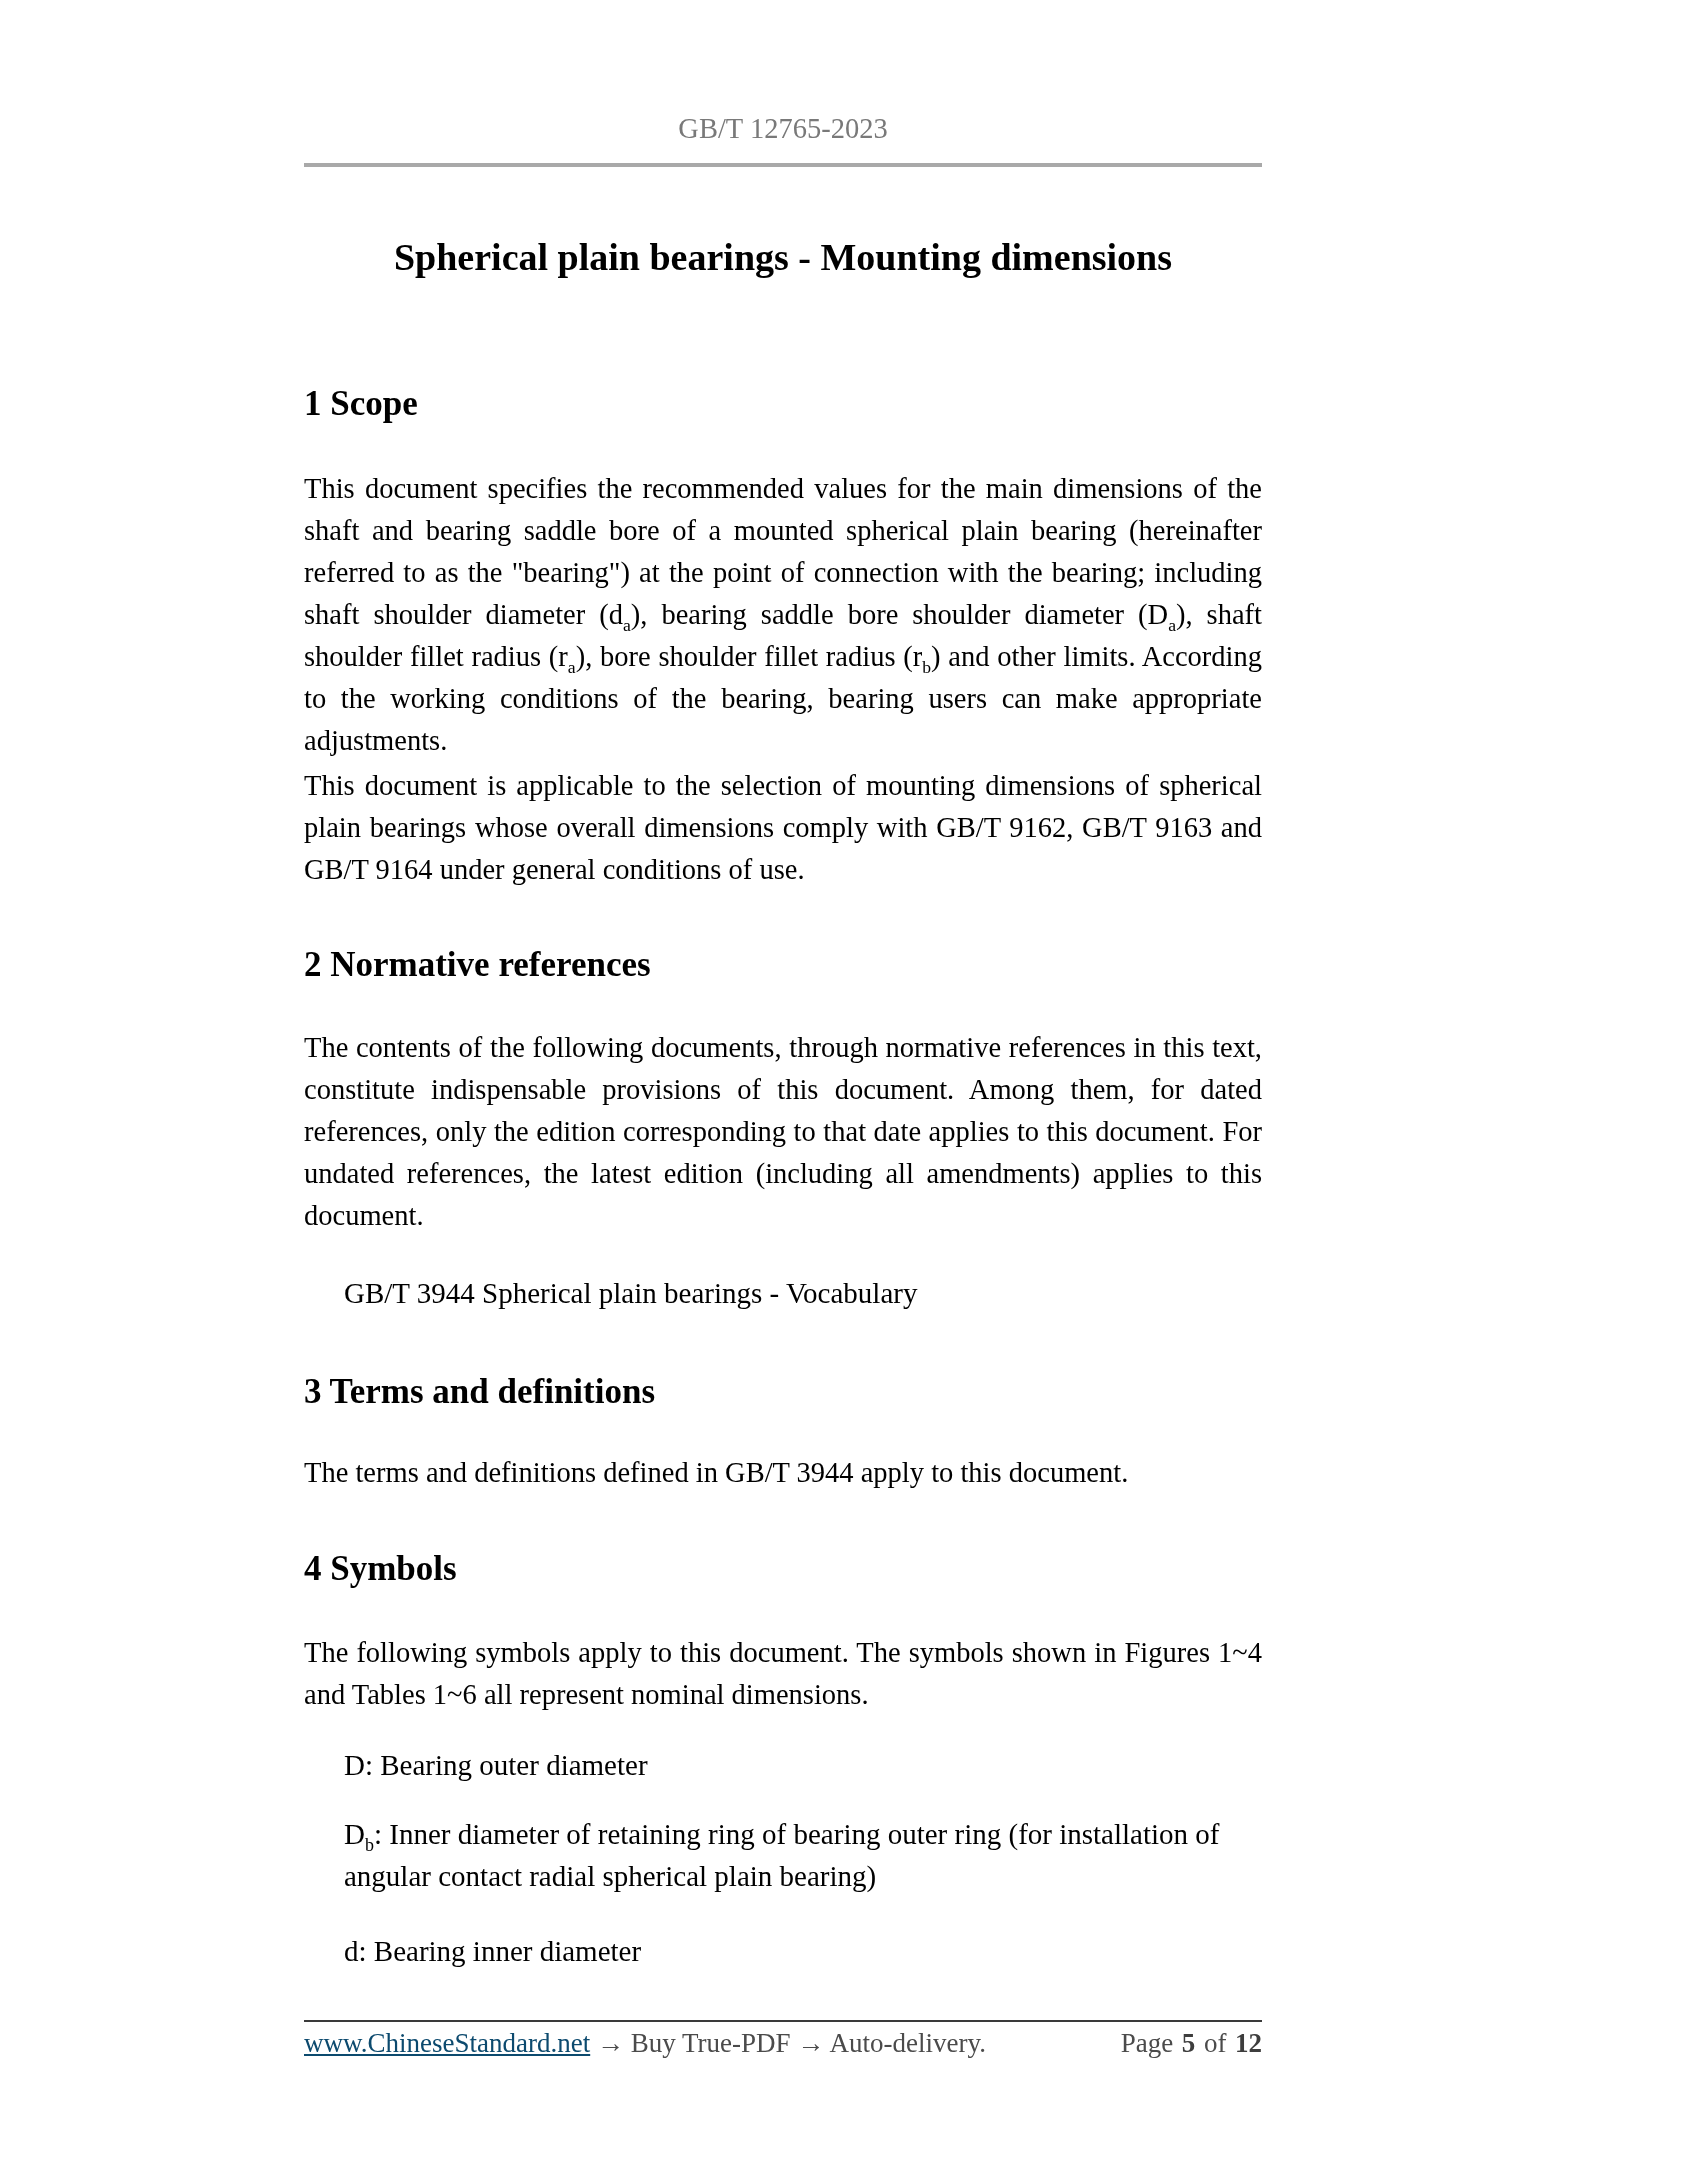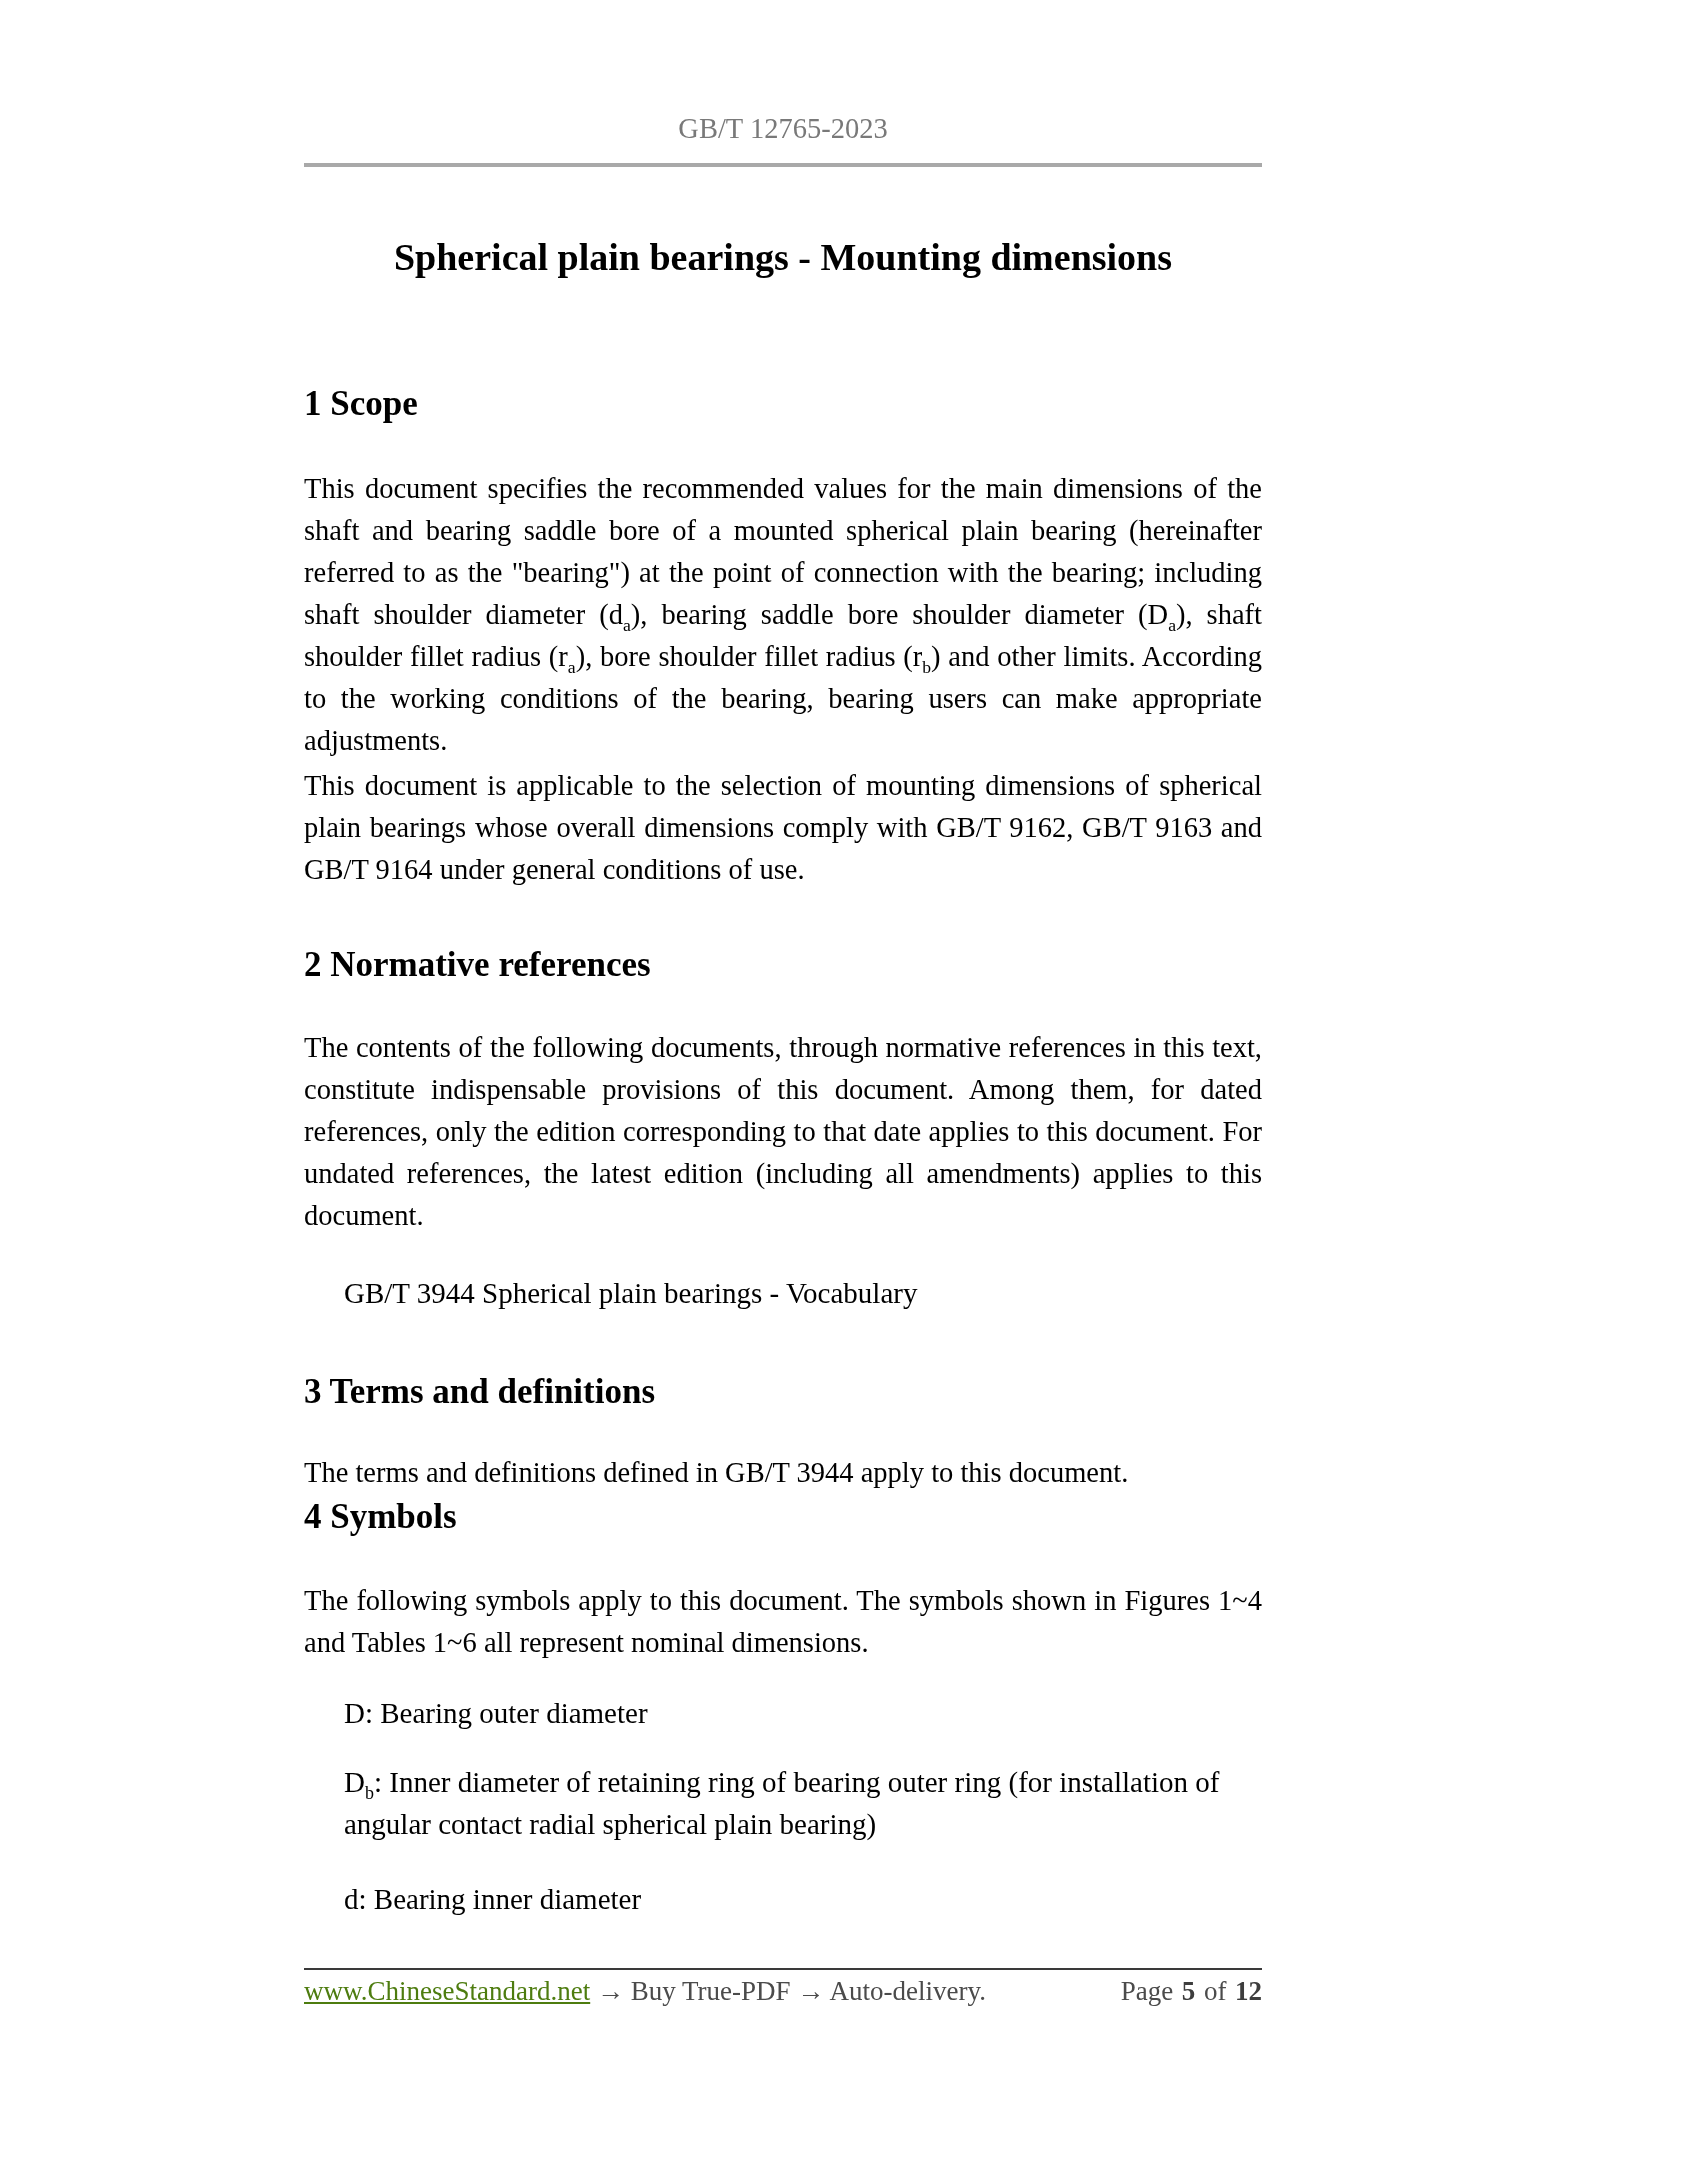--- a/index.html
+++ b/index.html
@@ -40,21 +40,21 @@
   }
   .section-heading {
     margin: 0;
     font-size: 35px;
     line-height: 45px;
     font-weight: 700;
   }
   .h-scope     { margin-top: 100px; }
   .h-normative { margin-top: 51px; }
   .h-terms     { margin-top: 55px; }
-  .h-symbols   { }
+  .h-symbols   { margin-top: 52px; }
   .body-par {
     margin: 0;
     font-size: 28.5px;
     line-height: 42px;
     text-align: justify;
   }
   .p-scope1    { margin-top: 42px; }
   .p-scope2    { margin-top: 3px; }
   .p-normative { margin-top: 40px; }
   .p-terms     { margin-top: 38px; }
@@ -85,21 +85,21 @@
     margin-top: 4.3px;
     display: flex;
     justify-content: space-between;
     align-items: baseline;
     font-size: 27px;
     line-height: 35px;
     color: #4b4b4b;
   }
   .footer-left { white-space: pre-wrap; }
   .footer-link {
-    color: #4d7c0f;
+    color: #0c4a6e;
     text-decoration: underline;
     cursor: pointer;
   }
   .page-info span { margin-left: 8.6px; }
   .page-info span:first-child { margin-left: 0; }
   .page-num { font-weight: 700; color: #3d3d3d; }
 </style>
 </head>
 <body>
 

